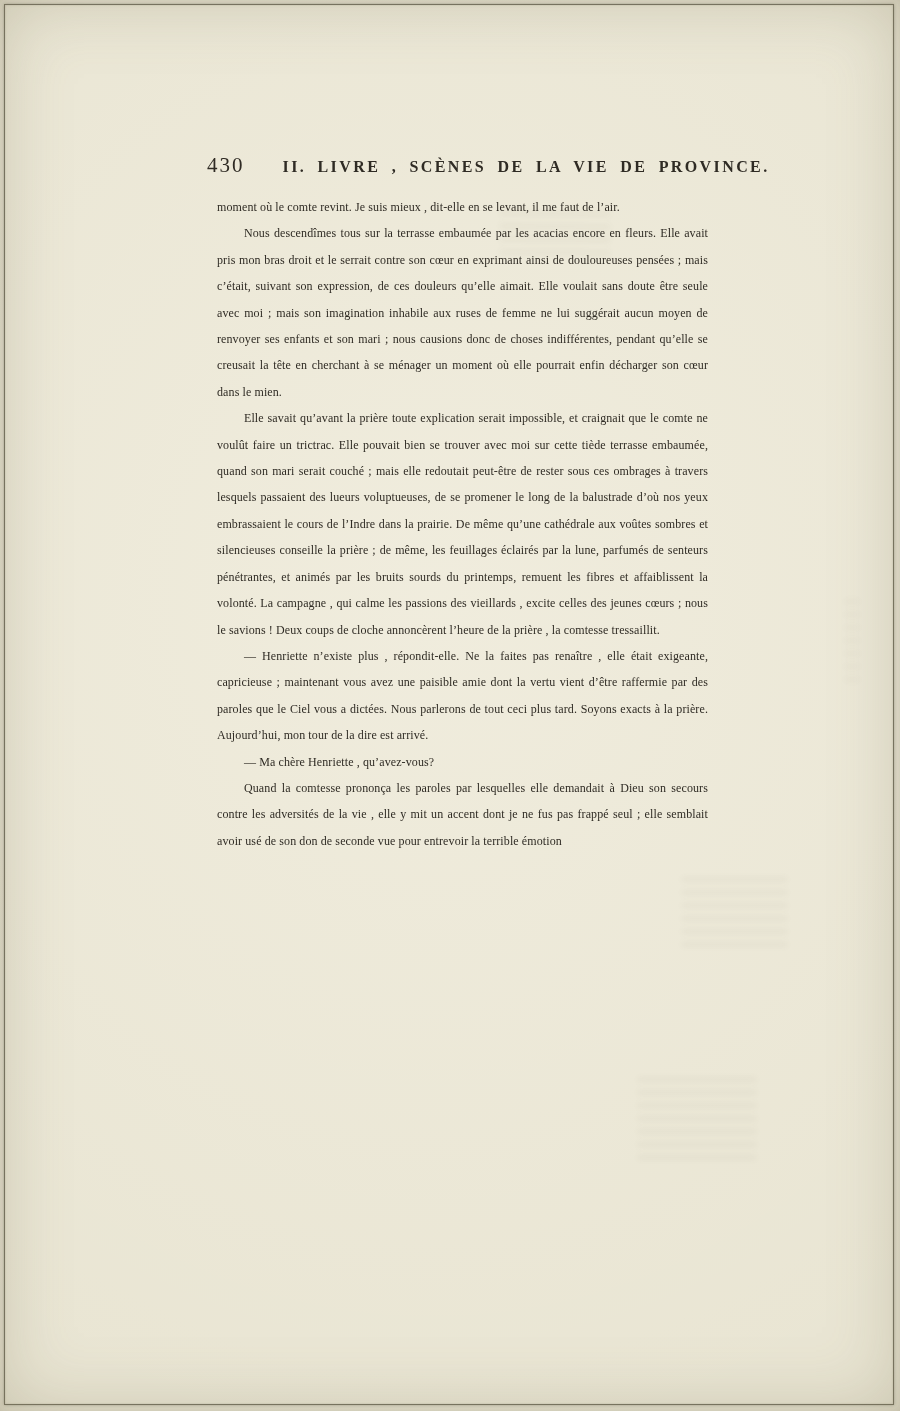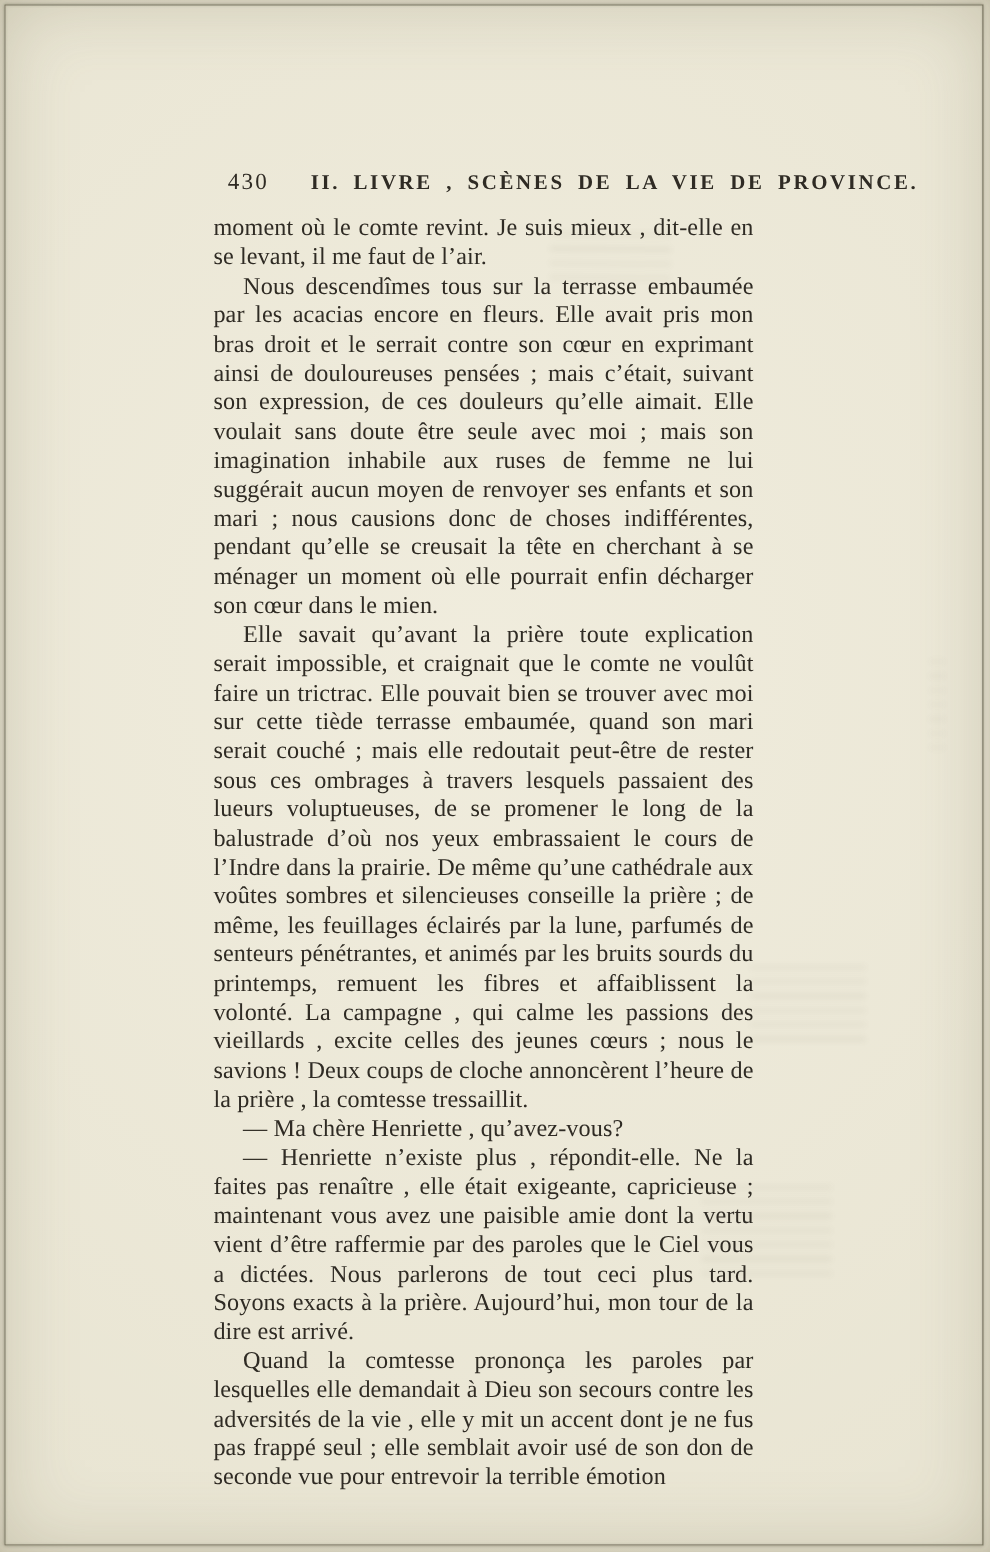--- a/index.html
+++ b/index.html
@@ -67,33 +67,33 @@
     align-items: baseline;
     white-space: nowrap;
   }
   .folio {
     font-size: 21px;
     letter-spacing: 2px;
     margin-right: 38px;
     color: var(--ink, #2f2b24);
   }
   .head-title {
-    font-size: 19px;
+    font-size: 16px;
     font-weight: 700;
     letter-spacing: 2.4px;
     word-spacing: 5px;
     color: var(--ink, #2f2b24);
   }
 
   .text-block {
     position: absolute;
     top: 194px;
-    left: 194px;
+    left: 217px;
     width: 491px;
-    font-size: 22px;
+    font-size: 12px;
     line-height: 26.4px;
     text-align: justify;
     letter-spacing: 0.1px;
   }
   .para {
     margin: 0;
     text-indent: 27px;
   }
   .para.continuation {
     text-indent: 0;
@@ -112,17 +112,17 @@
 
   <div class="running-head">
     <span class="folio">430</span>
     <span class="head-title">II. LIVRE , SCÈNES DE LA VIE DE PROVINCE.</span>
   </div>
 
   <div class="text-block">
     <p class="para continuation">moment où le comte revint. Je suis mieux&nbsp;, dit-elle en se levant, il me faut de l’air.</p>
     <p class="para">Nous descendîmes tous sur la terrasse embaumée par les acacias encore en fleurs. Elle avait pris mon bras droit et le serrait contre son cœur en exprimant ainsi de douloureuses pensées&nbsp;; mais c’était, suivant son expression, de ces douleurs qu’elle aimait. Elle voulait sans doute être seule avec moi&nbsp;; mais son imagination inhabile aux ruses de femme ne lui suggérait aucun moyen de renvoyer ses enfants et son mari&nbsp;; nous causions donc de choses indifférentes, pendant qu’elle se creusait la tête en cherchant à se ménager un moment où elle pourrait enfin décharger son cœur dans le mien.</p>
     <p class="para">Elle savait qu’avant la prière toute explication serait impossible, et craignait que le comte ne voulût faire un trictrac. Elle pouvait bien se trouver avec moi sur cette tiède terrasse embaumée, quand son mari serait couché&nbsp;; mais elle redoutait peut-être de rester sous ces ombrages à travers lesquels passaient des lueurs voluptueuses, de se promener le long de la balustrade d’où nos yeux embrassaient le cours de l’Indre dans la prairie. De même qu’une cathédrale aux voûtes sombres et silencieuses conseille la prière&nbsp;; de même, les feuillages éclairés par la lune, parfumés de senteurs pénétrantes, et animés par les bruits sourds du printemps, remuent les fibres et affaiblissent la volonté. La campagne&nbsp;, qui calme les passions des vieillards&nbsp;, excite celles des jeunes cœurs&nbsp;; nous le savions&nbsp;! Deux coups de cloche annoncèrent l’heure de la prière&nbsp;, la comtesse tressaillit.</p>
+    <p class="para">— Henriette n’existe plus&nbsp;, répondit-elle. Ne la faites pas renaître&nbsp;, elle était exigeante, capricieuse&nbsp;; maintenant vous avez une paisible amie dont la vertu vient d’être raffermie par des paroles que le Ciel vous a dictées. Nous parlerons de tout ceci plus tard. Soyons exacts à la prière. Aujourd’hui, mon tour de la dire est arrivé.</p>
     <p class="para">— Ma chère Henriette&nbsp;, qu’avez-vous?</p>
-    <p class="para">— Henriette n’existe plus&nbsp;, répondit-elle. Ne la faites pas renaître&nbsp;, elle était exigeante, capricieuse&nbsp;; maintenant vous avez une paisible amie dont la vertu vient d’être raffermie par des paroles que le Ciel vous a dictées. Nous parlerons de tout ceci plus tard. Soyons exacts à la prière. Aujourd’hui, mon tour de la dire est arrivé.</p>
     <p class="para">Quand la comtesse prononça les paroles par lesquelles elle demandait à Dieu son secours contre les adversités de la vie&nbsp;, elle y mit un accent dont je ne fus pas frappé seul&nbsp;; elle semblait avoir usé de son don de seconde vue pour entrevoir la terrible émotion</p>
   </div>
 </div>
 
 </body></html>

